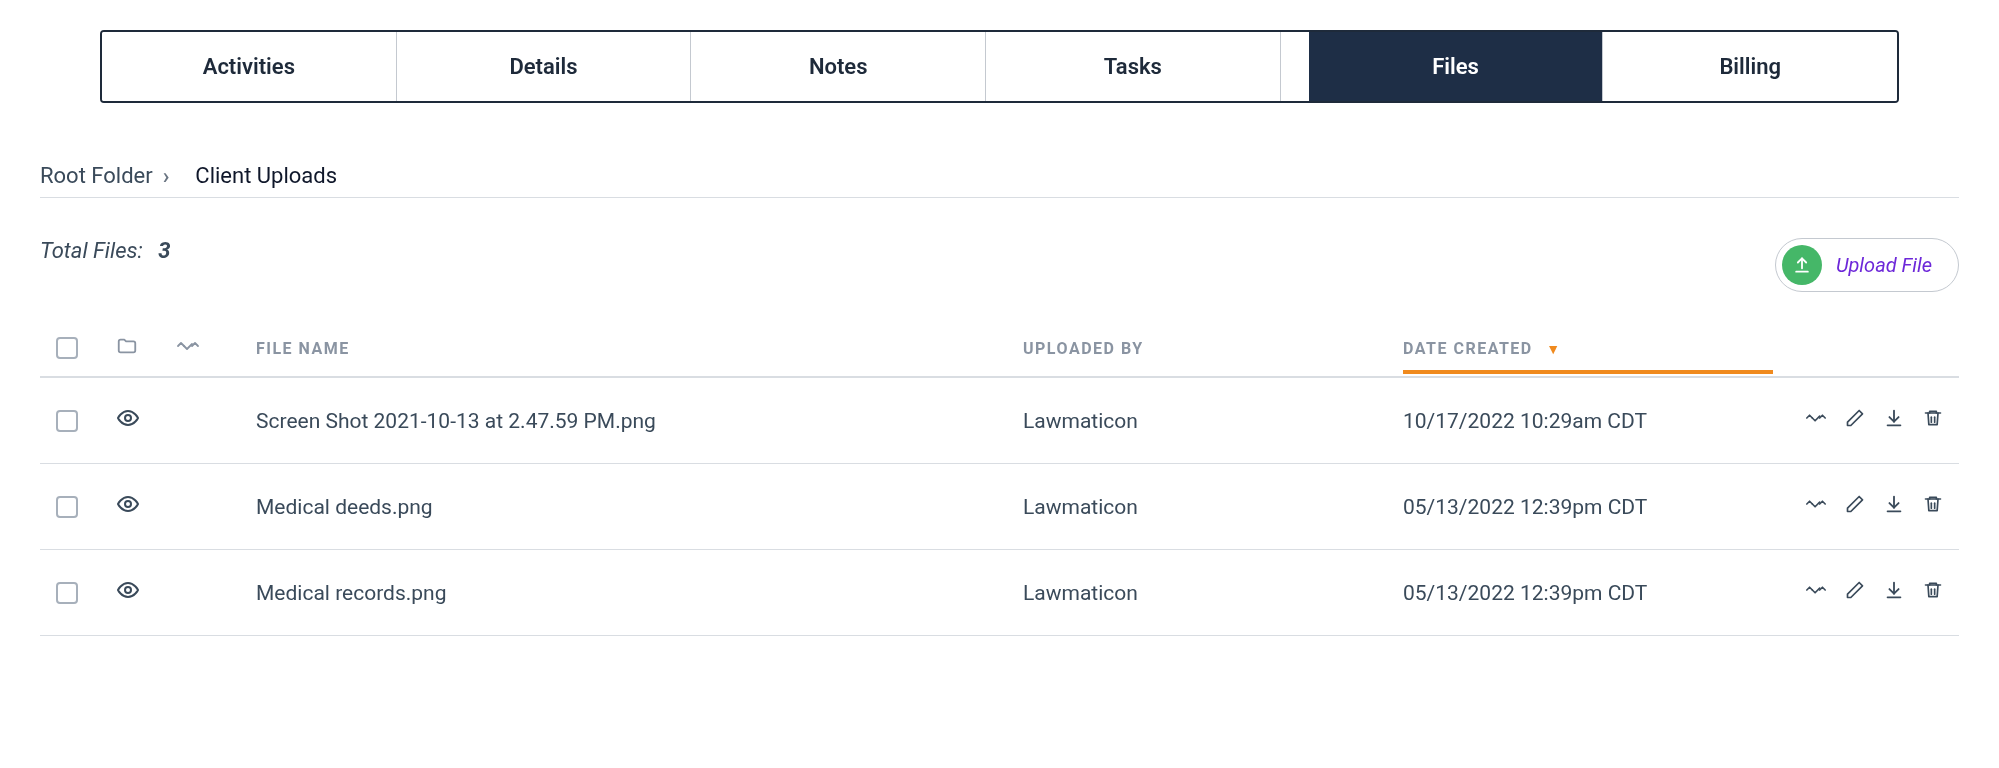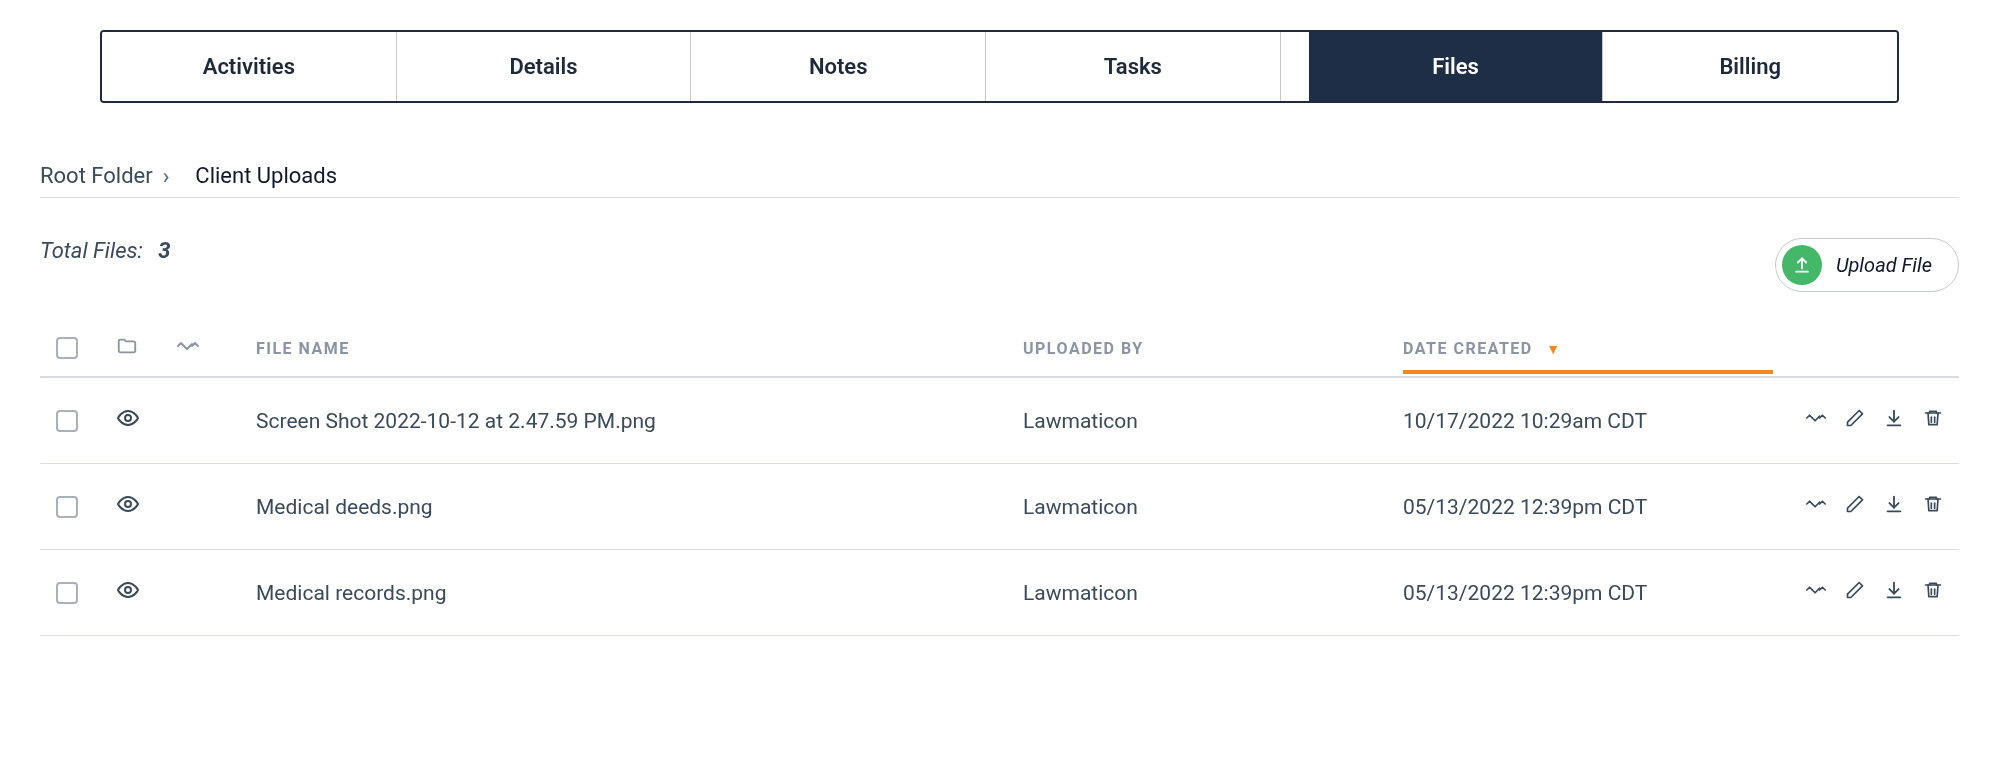--- a/index.html
+++ b/index.html
@@ -60,21 +60,21 @@
   .total-files .count { font-weight: 700; margin-left: 10px; }
   .action-buttons { display: flex; gap: 18px; }
   .pill {
     display: flex;
     align-items: center;
     gap: 14px;
     border: 1px solid #c4c9d0;
     border-radius: 999px;
     padding: 6px 26px 6px 6px;
     font-size: 20px;
-    color: #0f172a;
+    color: #6d28d9;
     cursor: pointer;
     background: #ffffff;
   }
   .pill .iconcircle {
     width: 40px;
     height: 40px;
     border-radius: 50%;
     background: #45b768;
     display: flex;
     align-items: center;
@@ -203,21 +203,21 @@
         <div class="col-check">
           <div class="checkbox"></div>
         </div>
         <div class="col-folder">
           <span><svg viewBox="0 0 24 24" width="24" height="24" fill="none" stroke="#3a4a5a" stroke-width="2" stroke-linecap="round" stroke-linejoin="round">
               <path d="M2 12s3.5-7 10-7 10 7 10 7-3.5 7-10 7S2 12 2 12z"></path>
               <circle cx="12" cy="12" r="3"></circle>
             </svg></span>
         </div>
         <div class="col-share"></div>
-        <div class="col-name">Screen Shot 2022-10-12 at 2.47.59 PM.png</div>
+        <div class="col-name">Screen Shot 2021-10-13 at 2.47.59 PM.png</div>
         <div class="col-uploader">Lawmaticon</div>
         <div class="col-date">10/17/2022 10:29am CDT</div>
         <div class="col-actions">
           <span class="row-action"><svg viewBox="0 0 24 24" width="22" height="22" fill="none" stroke="#3a4a5a" stroke-width="1.8" stroke-linecap="round" stroke-linejoin="round">
               <path d="M8 12l3 3 5-5"></path>
               <path d="M2 12l3-3 3 3"></path>
               <path d="M22 12l-3-3-3 3"></path>
             </svg></span>
           <span class="row-action"><svg viewBox="0 0 24 24" width="20" height="20" fill="none" stroke="#3a4a5a" stroke-width="2" stroke-linecap="round" stroke-linejoin="round">
               <path d="M17 3l4 4L7 21H3v-4L17 3z"></path>

